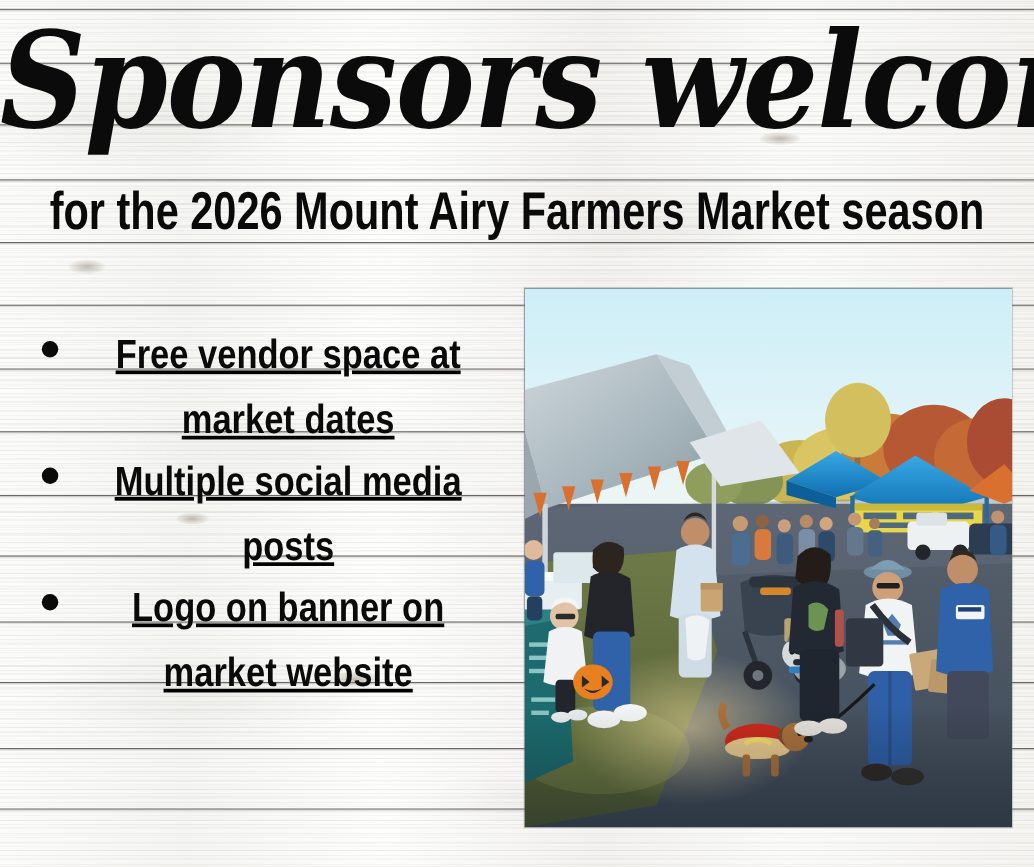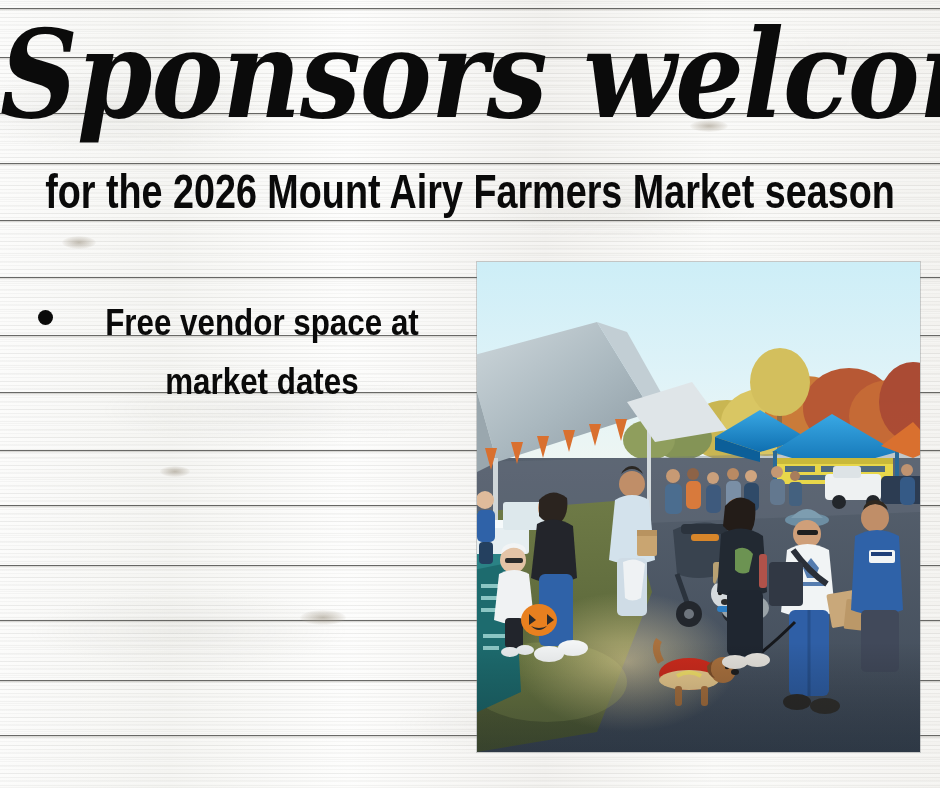--- a/index.html
+++ b/index.html
@@ -99,20 +99,21 @@
   }
 
   
   .benefits{
     position:absolute;left:16px;top:292px;width:452px;
   }
   .benefit{
     position:relative;
     min-height:112px;
     margin-bottom:3px;
+    text-decoration:underline;
   }
   .benefit-bullet{
     position:absolute;left:22px;top:18px;
     width:15px;height:15px;border-radius:50%;
     background:#0a0a0a;
   }
   .benefit-text{
     display:block;
     padding-left:48px;padding-right:6px;
     text-align:center;
@@ -171,21 +172,29 @@
   <div class="subtitle">for the 2026 Mount Airy Farmers Market season</div>
 
   <div class="benefits">
 
     <div class="benefit">
       <span class="benefit-bullet"></span>
       <span class="benefit-text">Free vendor space at market dates</span>
     </div>
 
 
-
+    <div class="benefit">
+      <span class="benefit-bullet"></span>
+      <span class="benefit-text">Multiple social media posts</span>
+    </div>
+
+    <div class="benefit">
+      <span class="benefit-bullet"></span>
+      <span class="benefit-text">Logo on banner on market website</span>
+    </div>
 
   </div>
 
   <div class="photo">
     <svg viewBox="0 0 443 490" preserveAspectRatio="none">
       <defs>
         <linearGradient id="skyG" x1="0" y1="0" x2="0" y2="1">
           <stop offset="0%" stop-color="#cdeef7"></stop>
           <stop offset="55%" stop-color="#dff3f8"></stop>
           <stop offset="100%" stop-color="#f0f6f2"></stop>

